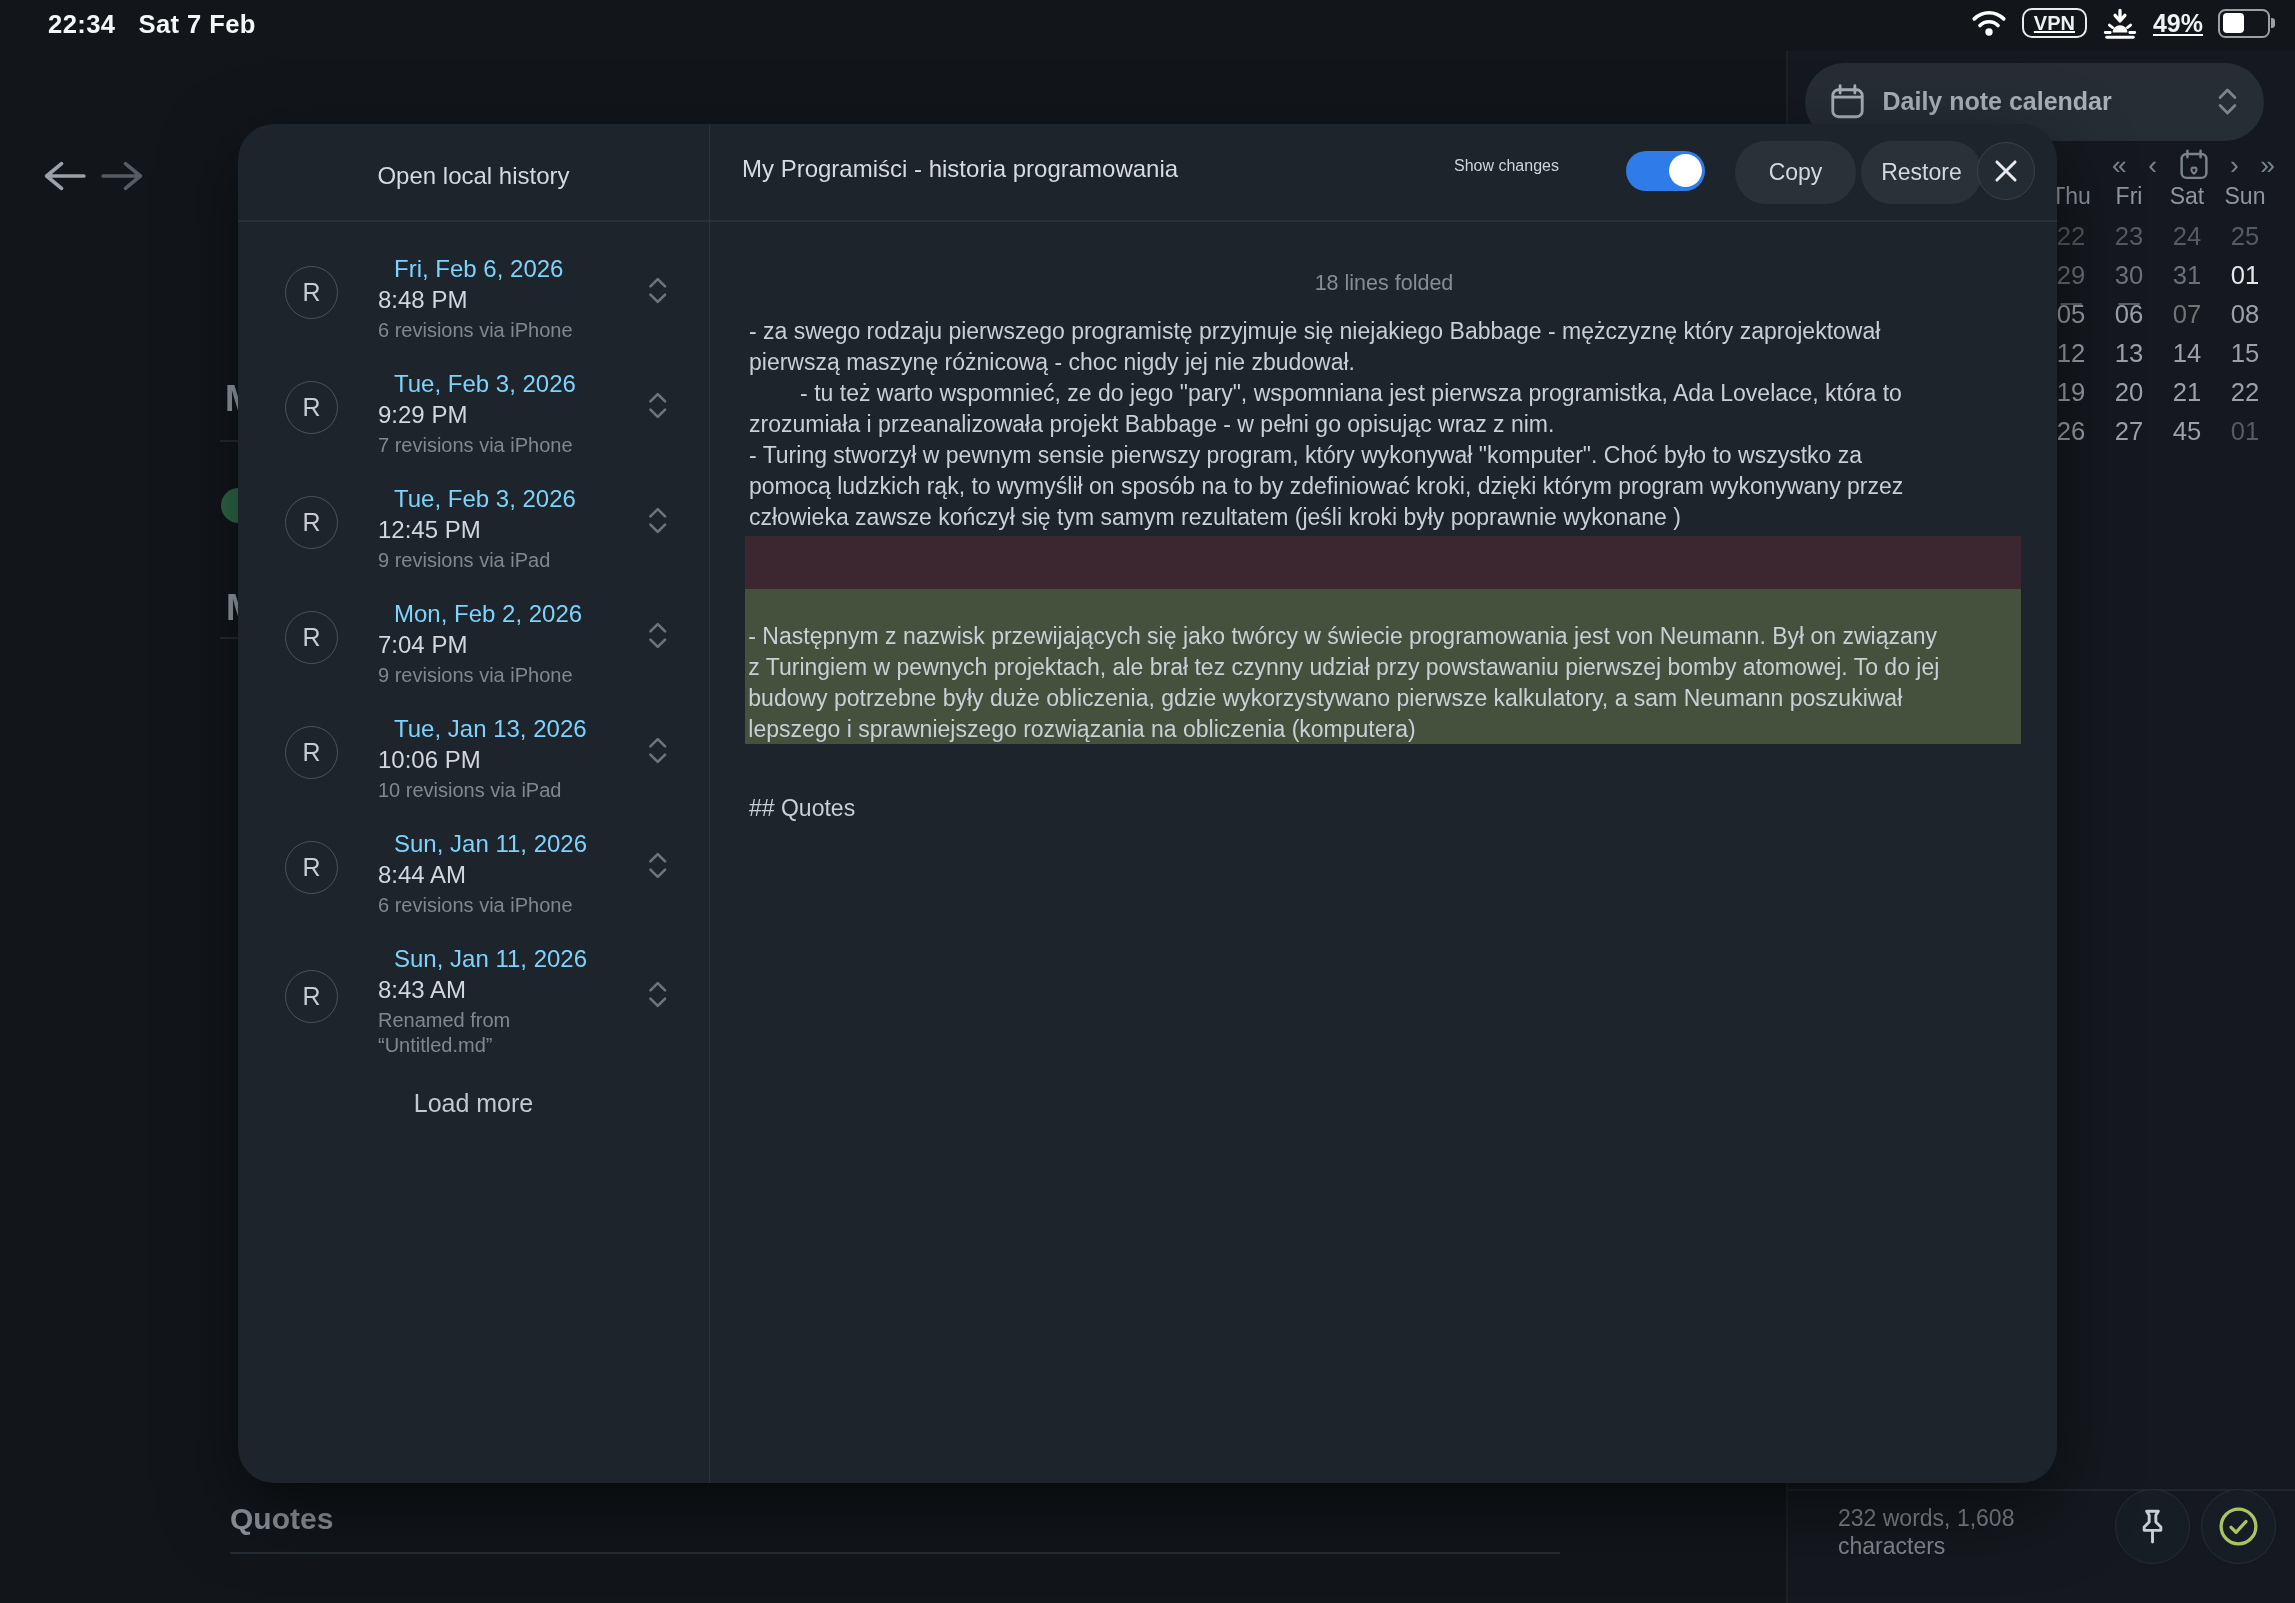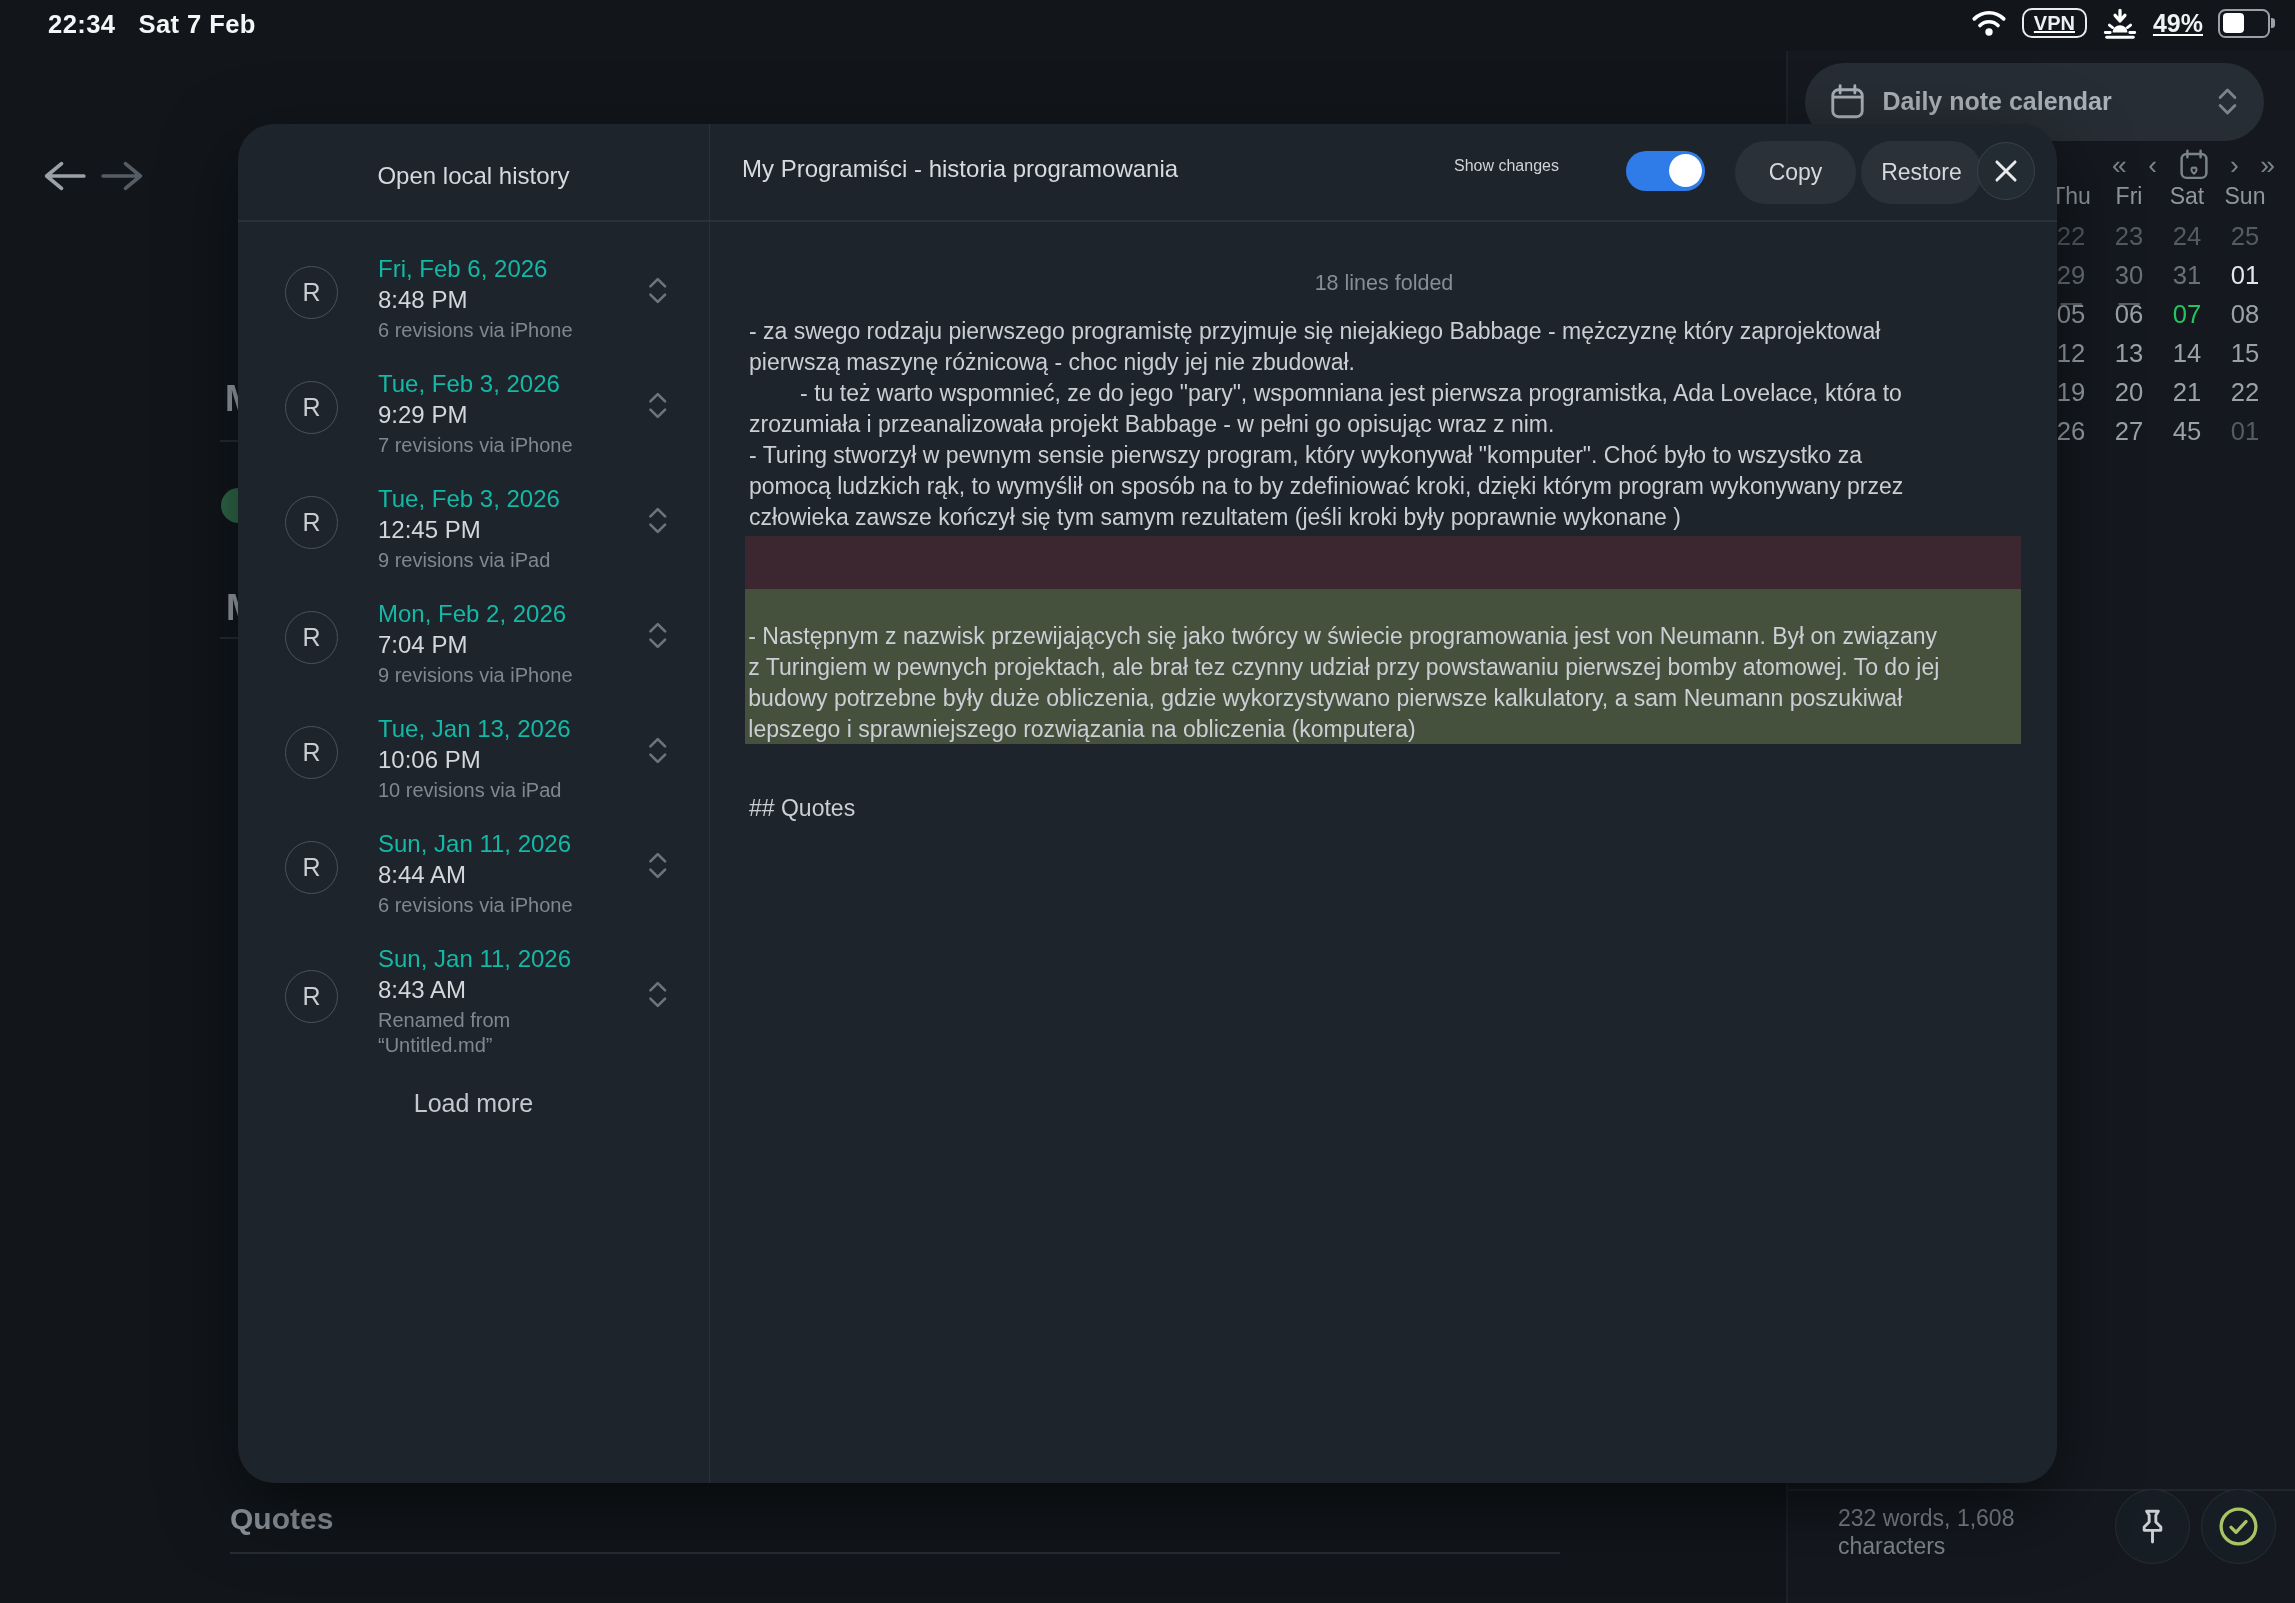--- a/index.html
+++ b/index.html
@@ -43,37 +43,37 @@
            display:flex;align-items:center;padding:0 25px;box-sizing:border-box;color:#a9b0b7;}
   .rp-pill .label{font-size:25px;font-weight:600;margin-left:18px;flex:1;}
   .rp-nav{position:absolute;right:20px;top:98px;display:flex;align-items:center;gap:21.5px;color:#7b838b;font-size:26.4px;}
   .cal{position:absolute;left:254px;top:132px;display:grid;grid-template-columns:repeat(4,58px);grid-auto-rows:39px;
        text-align:center;}
   .cal .wd{font-size:23px;color:#8e969e;}
   .cal .day{font-size:25.6px;color:#9aa1a8;position:relative;}
   .cal .dim{color:#545b62;}
   .cal .faded{color:#6a7178;}
   .cal .bright{color:#e4e7ea;}
-  .cal .selected{color:#22c55e;}
+  .cal .selected{color:#737373;}
   .cal .bar{position:absolute;left:50%;transform:translateX(-50%);bottom:-5px;width:21.5px;height:2.5px;background:#5a6168;border-radius:1.7px;}
   .rp-bottom-divider{position:absolute;left:0;top:1438px;width:507px;height:1.7px;background:#20262d;}
   .wordcount{position:absolute;left:50px;top:1453px;font-size:23px;line-height:28px;color:#81888f;}
   .round-btn{position:absolute;top:1438px;width:73px;height:73px;border-radius:50%;background:#171d24;border:1.7px solid #262d35;
              display:flex;align-items:center;justify-content:center;}
 
   
   .modal{position:absolute;left:238px;top:124px;width:1819px;height:1359px;background:#1e242b;border-radius:36px;
          box-shadow:0 25px 74px rgba(0,0,0,.55);}
   .mleft{position:absolute;left:0;top:0;width:471px;height:1359px;border-right:1.7px solid #2a313a;}
   .mleft-title{position:absolute;left:0;top:38px;width:471px;text-align:center;font-size:24px;color:#d4d9de;}
   .rev{position:absolute;left:0;width:471px;height:107px;}
   .avatar{position:absolute;left:47px;top:3.3px;width:51px;height:51px;border:1.7px solid #4b525a;border-radius:50%;
           display:flex;align-items:center;justify-content:center;font-size:25px;color:#c7cdd3;}
   .rev-text{position:absolute;left:140px;top:-10px;width:273px;}
-  .rev-date{font-size:24px;color:#14b8a6;line-height:31px;}
+  .rev-date{font-size:24px;color:#7dd3fc;line-height:31px;margin-left:16px;}
   .rev-time{font-size:24px;color:#d2d7dc;line-height:31px;}
   .rev-sub{font-size:20px;color:#80888f;line-height:25.6px;margin-top:2.5px;white-space:pre-line;}
   .rev-chev{position:absolute;right:41px;top:11.6px;color:#6d747c;}
   .loadmore{position:absolute;left:0;top:965px;width:471px;text-align:center;font-size:25px;color:#c3c9cf;}
 
   .mhead-title{position:absolute;left:504px;top:31px;font-size:24px;color:#d6dbe0;}
   .showchg{position:absolute;left:1216px;top:33px;font-size:16px;color:#ced4d9;}
   .toggle{position:absolute;left:1388px;top:27px;width:79px;height:40px;background:#2f7ce8;border-radius:20px;}
   .toggle .knob{position:absolute;right:3.3px;top:3.3px;width:33px;height:33px;background:#fff;border-radius:50%;}
   .pill-btn{position:absolute;top:16.5px;height:63px;border-radius:31px;background:#2a3138;color:#d3d8dd;

